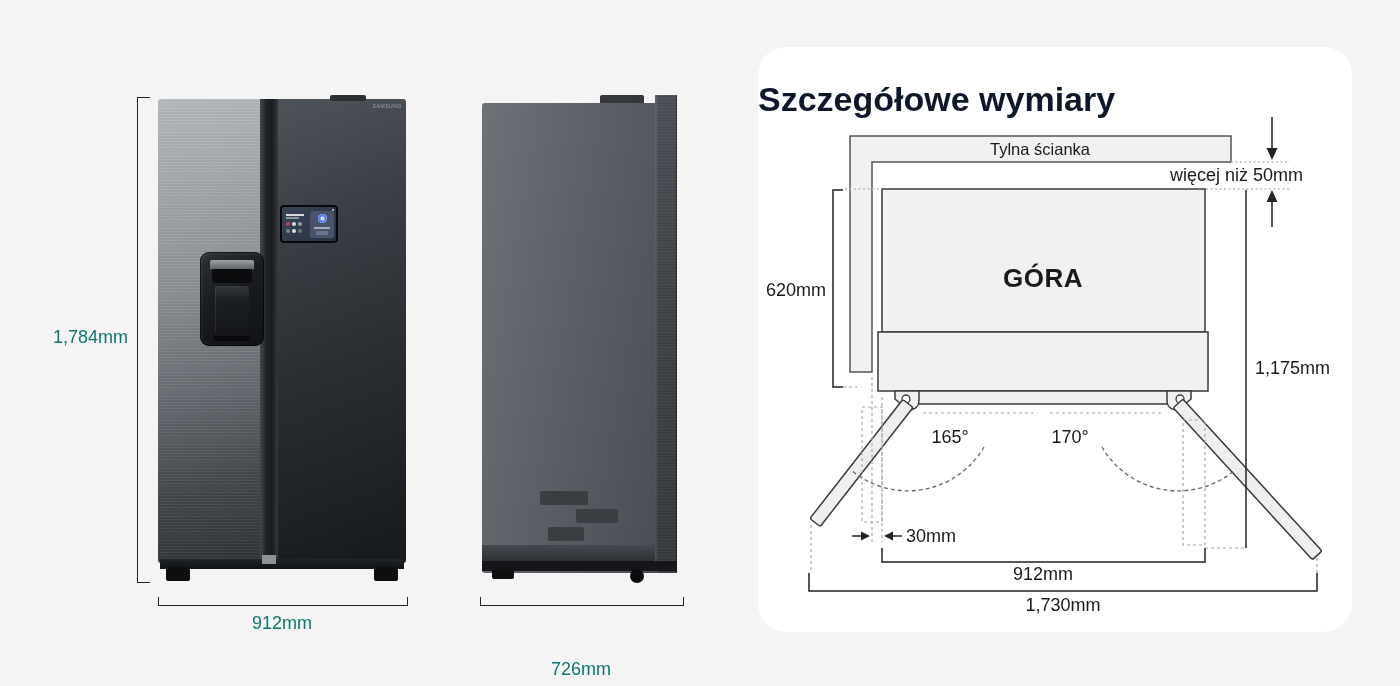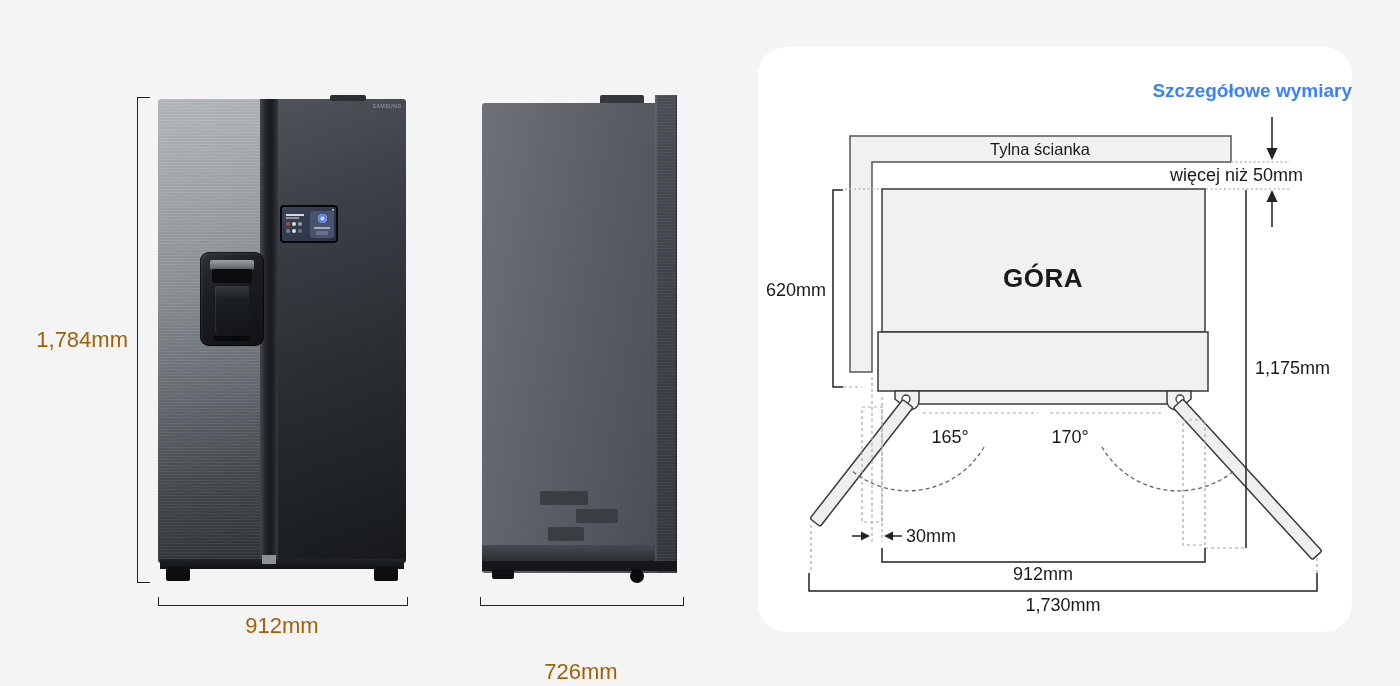--- a/index.html
+++ b/index.html
@@ -3,21 +3,21 @@
 <meta charset="utf-8">
 <style>
   html,body{margin:0;padding:0;background:#f4f4f4;}
   .stage{position:relative;width:1400px;height:686px;background:#f4f4f4;overflow:hidden;
          font-family:"Liberation Sans",sans-serif;color:#1a1a1a;}
   .abs{position:absolute;}
 
   
   .bracket-v{border-left:1.5px solid #222;border-top:1.5px solid #222;border-bottom:1.5px solid #222;}
   .bracket-u{border-left:1.5px solid #222;border-right:1.5px solid #222;border-bottom:1.5px solid #222;}
-  .dim-label{font-size:22px;color:#a16207;white-space:nowrap;}
+  .dim-label{font-size:18px;color:#0f766e;white-space:nowrap;}
 
   
   .fridge-front{left:158px;top:97px;width:248px;height:486px;}
   .ff-left{left:0;top:2px;width:102px;height:464px;border-radius:3px 0 0 3px;
      background:repeating-linear-gradient(180deg,rgba(255,255,255,.05) 0 1px,rgba(0,0,0,.04) 1px 3px),
        linear-gradient(168deg,#b7bbbf 0%,#a6abaf 18%,#8d9297 40%,#686d73 62%,#45494e 82%,#303338 100%);}
   .ff-div{left:102px;top:2px;width:18px;height:464px;
      background:linear-gradient(90deg,#44484d,#202327 35%,#191b1e 65%,#35383d);}
   .ff-right{left:120px;top:2px;width:128px;height:464px;border-radius:0 3px 3px 0;
      background:linear-gradient(160deg,#4e535a 0%,#3c4046 25%,#2b2e33 55%,#1d2024 85%,#17191c 100%);}
@@ -59,21 +59,21 @@
        linear-gradient(180deg,#4a4e54,#3c4045 50%,#34373c);
      box-shadow:inset 2px 0 2px rgba(255,255,255,.12),inset -1px 0 1px rgba(0,0,0,.4);}
   .fs-slat{background:#3a3d42;border-radius:2px;}
   .fs-band{left:0;top:450px;width:173px;height:16px;background:linear-gradient(#46494f,#2c2f33);}
   .fs-base{left:0;top:466px;width:195px;height:10px;background:#141619;}
   .fs-wheel{left:148px;top:474px;width:14px;height:14px;border-radius:50%;background:#0a0b0c;}
   .fs-foot{left:10px;top:474px;width:22px;height:10px;background:#0e1012;border-radius:2px;}
 
   
   .panel{left:758px;top:47px;width:594px;height:585px;background:#ffffff;border-radius:28px;}
-  .panel-title{left:0;top:33px;width:594px;text-align:right;font-size:19px;font-weight:bold;color:#3b82f6;}
+  .panel-title{left:0;top:33px;width:594px;text-align:left;font-size:34px;font-weight:bold;color:#0f172a;}
   svg text{font-family:"Liberation Sans",sans-serif;fill:#1a1a1a;}
   .t-dim{font-size:18px;}
   .t-small{font-size:16.5px;}
   .t-gora{font-size:26px;font-weight:bold;letter-spacing:.5px;}
 </style>
 </head>
 <body>
 
 <div class="stage">
 

